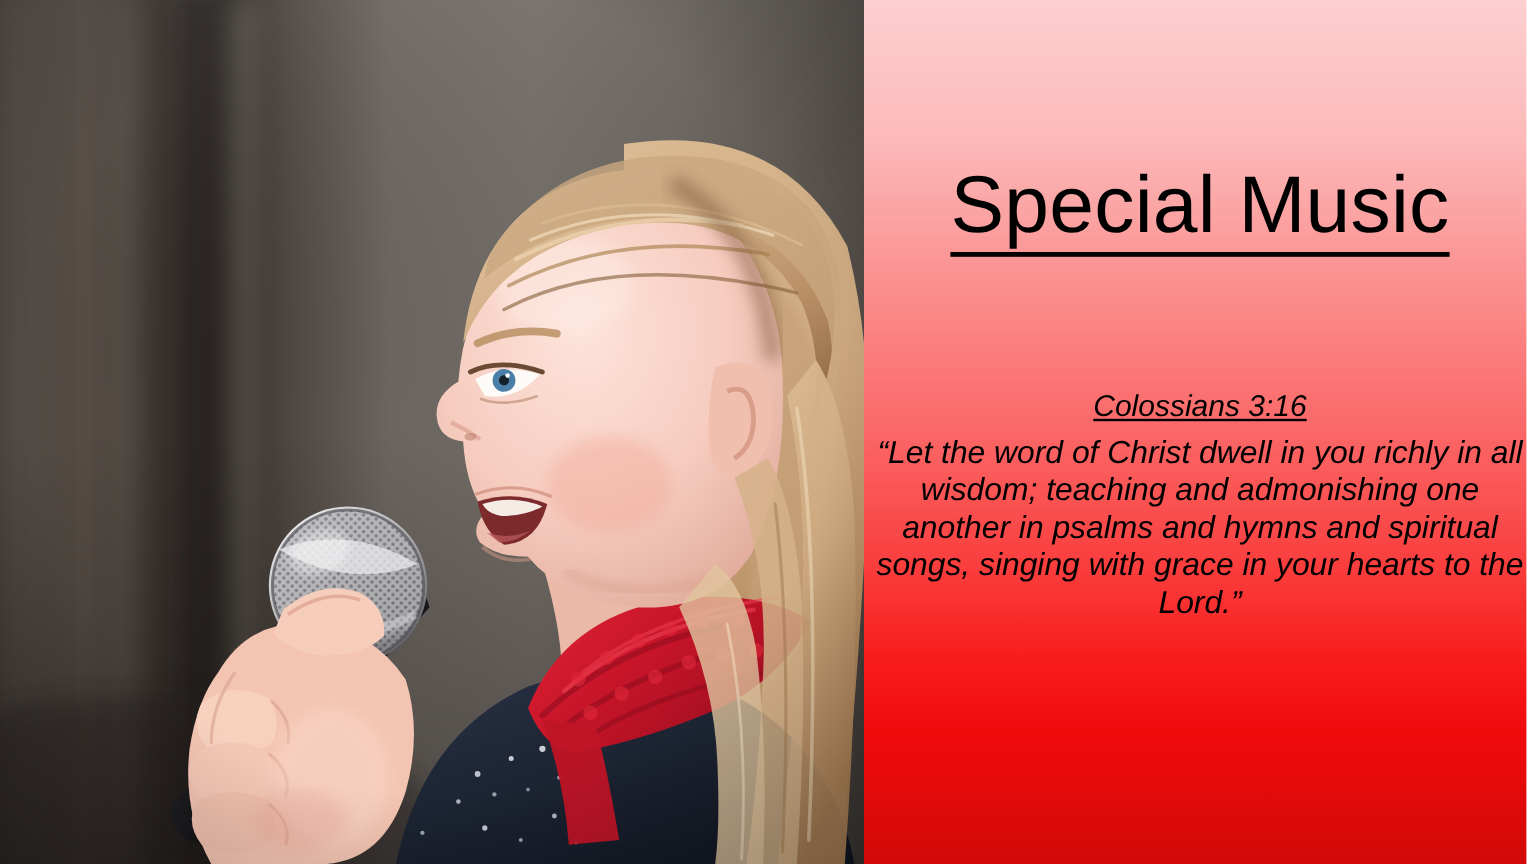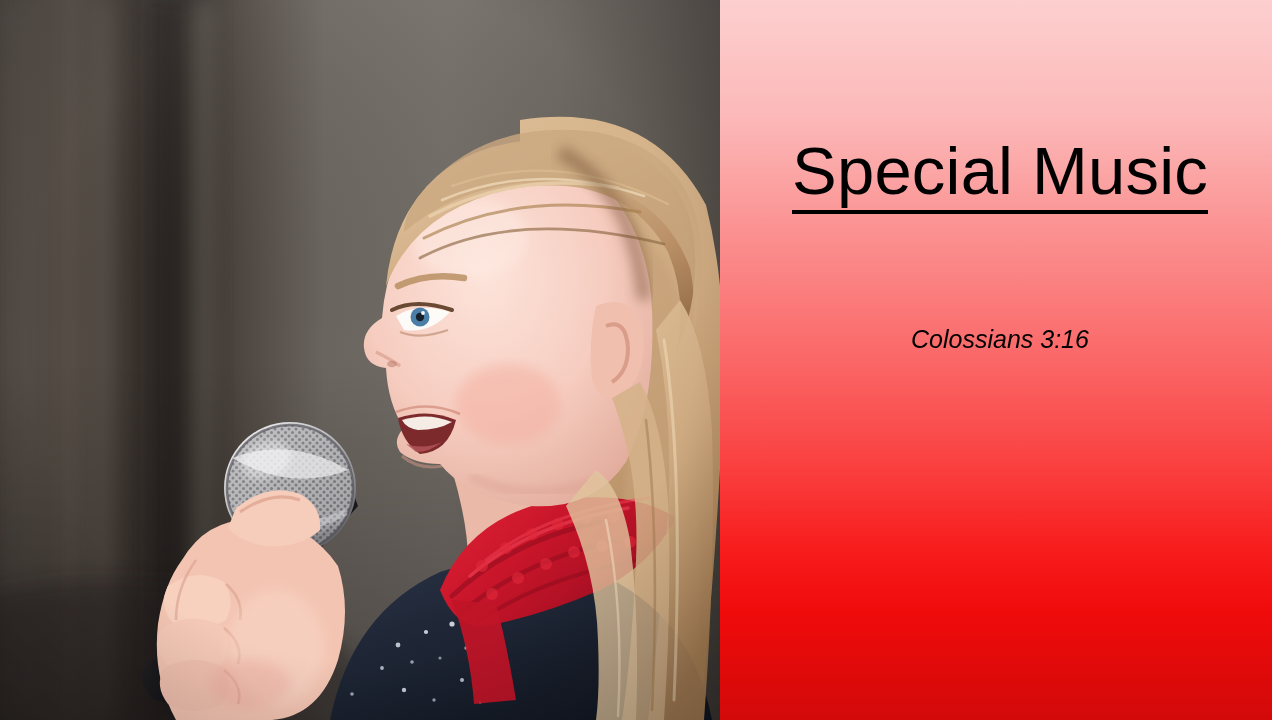--- a/index.html
+++ b/index.html
@@ -75,20 +75,21 @@
   #body-block {
     margin-top: 66px;
     text-align: center;
   }
   .verse-ref {
     font-style: italic;
     font-size: 25px;
     line-height: 1.15;
     margin: 0 0 8px 0;
     color: #000;
+    text-decoration: underline;
   }
   .verse-text {
     font-style: italic;
     font-size: 26.5px;
     line-height: 1.18;
     margin: 0 0 6px 0;
     padding: 0 2px;
     color: #000;
   }
   .description {
@@ -399,17 +400,18 @@
 
   <div id="text-panel">
 
     <div id="title-block">
       <h1 id="slide-title">Special Music</h1>
     </div>
 
     <div id="body-block">
       <p class="verse-ref">Colossians 3:16</p>
 
+      <p class="verse-text">“Let the word of Christ dwell in you richly in all wisdom; teaching and admonishing one another in psalms and hymns and spiritual songs, singing with grace in your hearts to the Lord.”</p>
 
     </div>
 
   </div>
 </div>
 
 </body></html>

